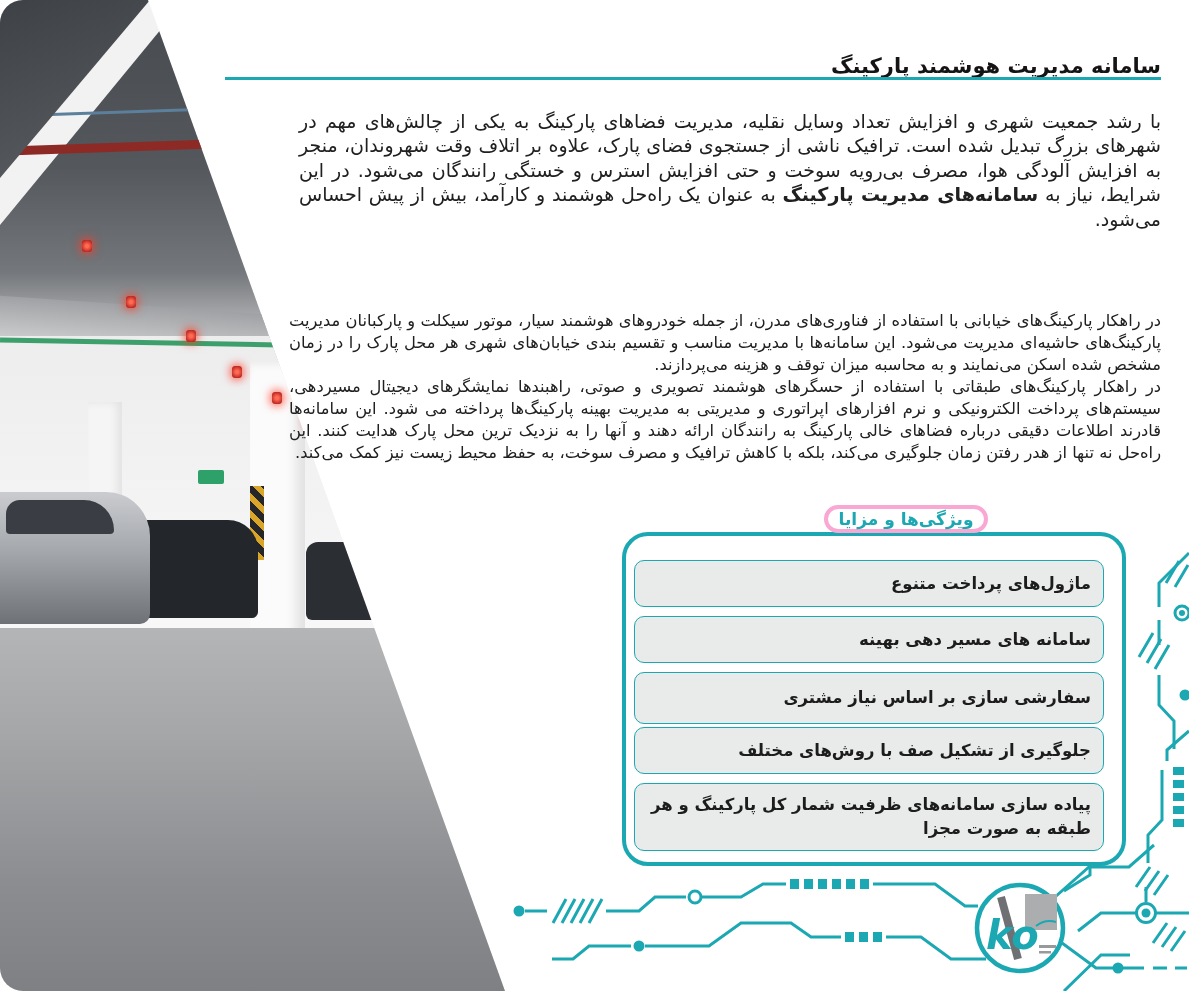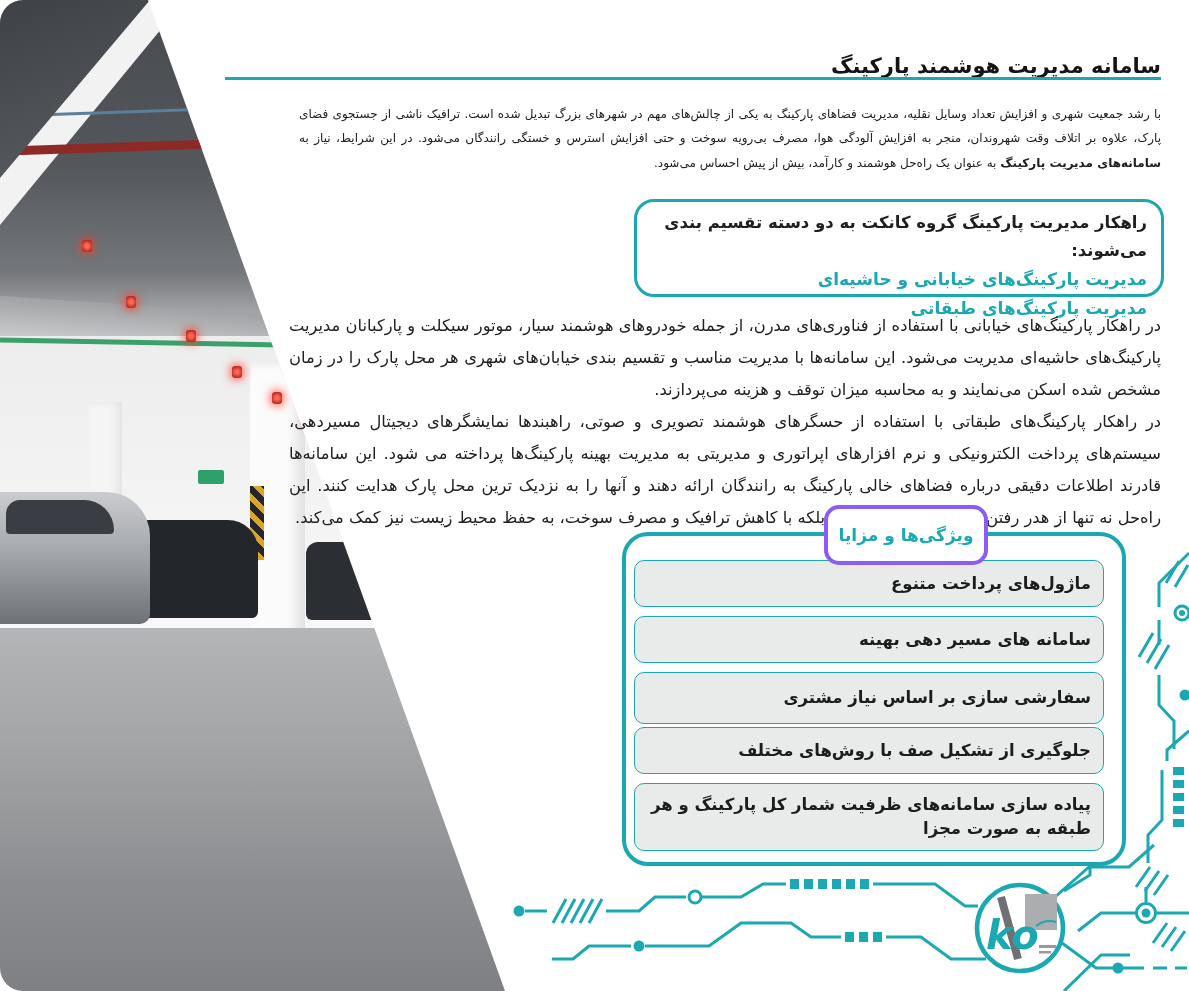--- a/index.html
+++ b/index.html
@@ -34,35 +34,35 @@
   .ph-car-dark2{left:306px;top:542px;width:84px;height:78px;border-radius:12px 22px 6px 6px;background:#2b2e33;}
   .ph-floor{left:0;top:628px;width:505px;height:363px;
             background:linear-gradient(180deg,#b4b5b7 0%,#a4a6a8 30%,#8b8d90 70%,#7e8083 100%);}
   .ph-light{width:10px;height:12px;border-radius:3px;background:radial-gradient(circle,#ff6a55 20%,#b8241c 80%);
             box-shadow:0 0 9px 2px rgba(255,60,40,.75);}
 
   
   .title{right:28px;top:40px;font-size:21px;font-weight:bold;direction:rtl;color:#141414;}
   .divider{left:225px;top:77px;width:936px;height:3px;background:#1BA8B2;}
   .para{direction:rtl;text-align:justify;color:#202020;}
-  .intro{left:299px;top:90px;width:862px;font-size:12px;line-height:24.4px;}
+  .intro{left:299px;top:90px;width:862px;font-size:19px;line-height:24.4px;}
   .intro b{font-weight:bold;}
   .solution-box{left:634px;top:199px;width:530px;height:98px;box-sizing:border-box;
                 border:3.5px solid #1BA8B2;border-radius:20px;background:#fff;
                 direction:rtl;padding:7px 14px 0 10px;}
   .solution-heading{font-size:16.5px;font-weight:bold;color:#1f1f1f;line-height:28px;}
   .solution-item{font-size:17px;font-weight:bold;color:#1BA8B2;line-height:29px;}
-  .details{left:289px;top:310px;width:872px;font-size:16.3px;line-height:32px;}
+  .details{left:289px;top:310px;width:872px;font-size:16.3px;line-height:22px;}
   .details p{margin:0;}
 
   
   .features-container{left:622px;top:532px;width:504px;height:334px;box-sizing:border-box;
                       border:4px solid #1BA8B2;border-radius:26px;background:transparent;}
-  .features-badge{left:824px;top:505px;width:164px;height:60px;box-sizing:border-box;
-                  border:4px solid #8b5cf6;border-radius:15px;background:#fff;z-index:3;
+  .features-badge{left:824px;top:505px;width:164px;height:28px;box-sizing:border-box;
+                  border:4px solid #f9a8d4;border-radius:15px;background:#fff;z-index:3;
                   display:flex;align-items:center;justify-content:center;
                   color:#1BA8B2;font-weight:bold;font-size:17px;direction:rtl;}
   .feature-box{left:634px;width:470px;box-sizing:border-box;background:#E9EAEA;
                border:1.5px solid #1BA8B2;border-radius:10px;direction:rtl;
                display:flex;align-items:center;padding:4px 12px 4px 10px;
                font-weight:bold;font-size:16.5px;color:#1c1c1c;line-height:1.45;z-index:2;}
   .fb1{top:560px;height:47px;} .fb2{top:616px;height:47px;} .fb3{top:672px;height:52px;}
   .fb4{top:727px;height:47px;} .fb5{top:783px;height:68px;}
 
   
@@ -96,25 +96,20 @@
     <div class="ph-light" style="left:232px;top:366px;"></div>
     <div class="ph-light" style="left:272px;top:392px;"></div>
     <div class="ph-light" style="left:306px;top:414px;"></div>
   </div>
 
   <h1 class="abs title">سامانه مدیریت هوشمند پارکینگ</h1>
   <div class="abs divider"></div>
 
   <p class="abs para intro"><span>با رشد جمعیت شهری و افزایش تعداد وسایل نقلیه، مدیریت فضاهای پارکینگ به یکی از چالش‌های مهم در شهرهای بزرگ تبدیل شده است. ترافیک ناشی از جستجوی فضای پارک، علاوه بر اتلاف وقت شهروندان، منجر به افزایش آلودگی هوا، مصرف بی‌رویه سوخت و حتی افزایش استرس و خستگی رانندگان می‌شود. در این شرایط، نیاز به </span><b>سامانه‌های مدیریت پارکینگ</b><span> به عنوان یک راه‌حل هوشمند و کارآمد، بیش از پیش احساس می‌شود.</span></p>
 
-  <div class="abs solution-box">
-    <div class="solution-heading">راهکار مدیریت پارکینگ گروه کانکت به دو دسته تقسیم بندی می‌شوند:</div>
-    <div class="solution-item">مدیریت پارکینگ‌های خیابانی و حاشیه‌ای</div>
-    <div class="solution-item">مدیریت پارکینگ‌های طبقاتی</div>
-  </div>
 
   <div class="abs para details">
     <p>در راهکار پارکینگ‌های خیابانی با استفاده از فناوری‌های مدرن، از جمله خودروهای هوشمند سیار، موتور سیکلت و پارکبانان مدیریت پارکینگ‌های حاشیه‌ای مدیریت می‌شود. این سامانه‌ها با مدیریت مناسب و تقسیم بندی خیابان‌های شهری هر محل پارک را در زمان مشخص شده اسکن می‌نمایند و به محاسبه میزان توقف و هزینه می‌پردازند.</p>
     <p>در راهکار پارکینگ‌های طبقاتی با استفاده از حسگرهای هوشمند تصویری و صوتی، راهبندها نمایشگرهای دیجیتال مسیردهی، سیستم‌های پرداخت الکترونیکی و نرم افزارهای اپراتوری و مدیریتی به مدیریت بهینه پارکینگ‌ها پرداخته می شود. این سامانه‌ها قادرند اطلاعات دقیقی درباره فضاهای خالی پارکینگ به رانندگان ارائه دهند و آنها را به نزدیک ترین محل پارک هدایت کنند. این راه‌حل نه تنها از هدر رفتن زمان جلوگیری می‌کند، بلکه با کاهش ترافیک و مصرف سوخت، به حفظ محیط زیست نیز کمک می‌کند.</p>
   </div>
 
   <div class="abs features-badge">ویژگی‌ها و مزایا</div>
   <div class="abs features-container"></div>
   <div class="abs feature-box fb2">سامانه های مسیر دهی بهینه</div>
   <div class="abs feature-box fb1">ماژول‌های پرداخت متنوع</div>

